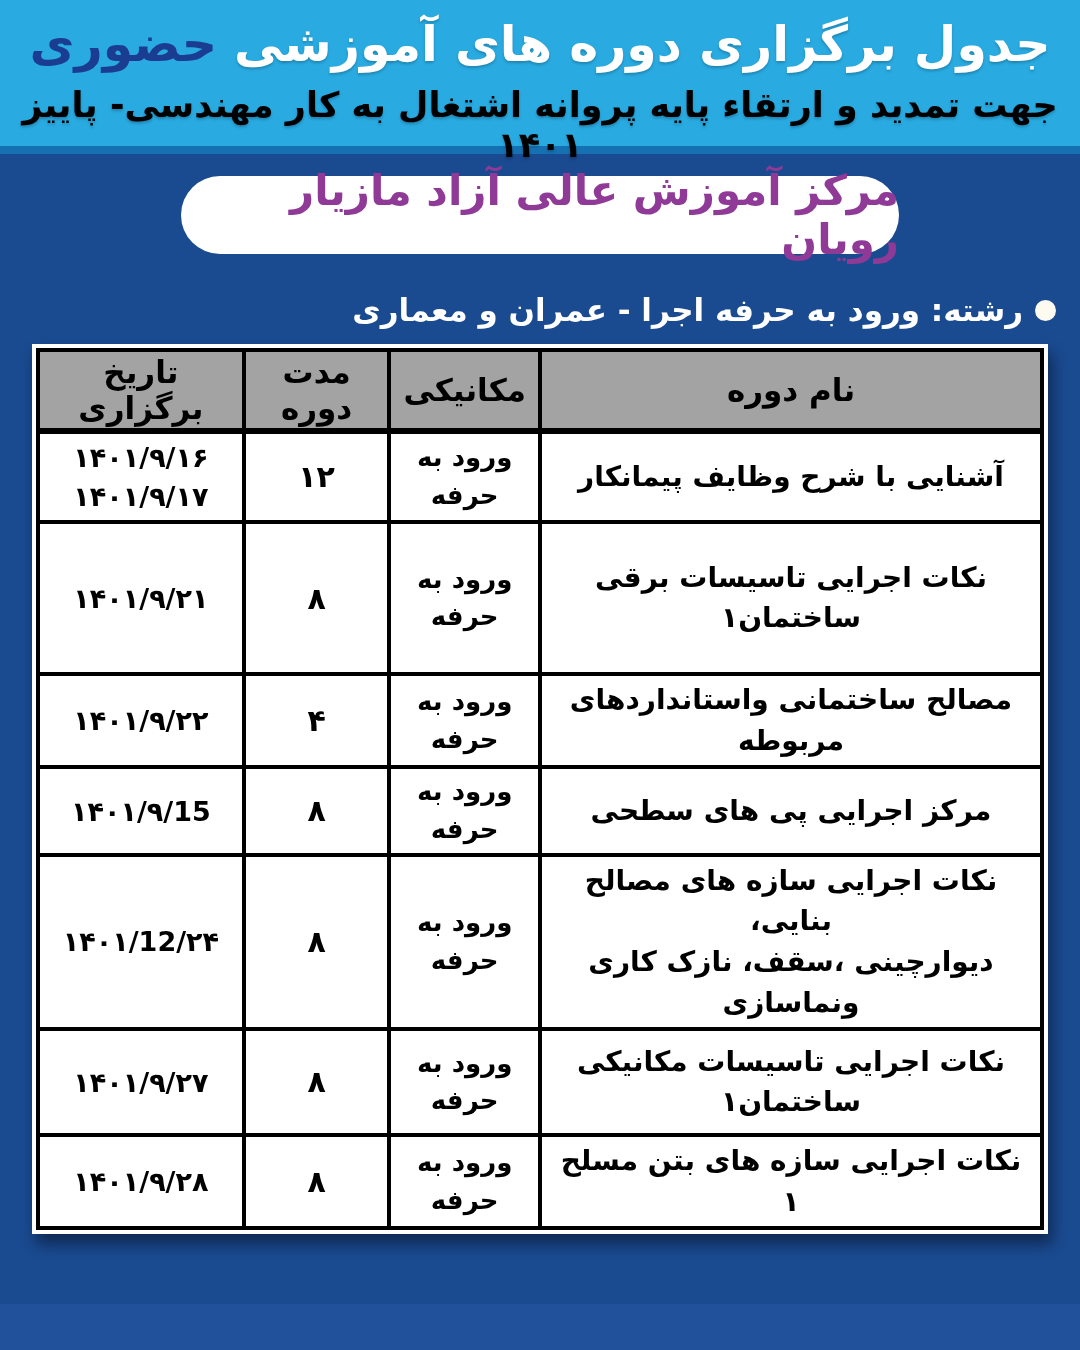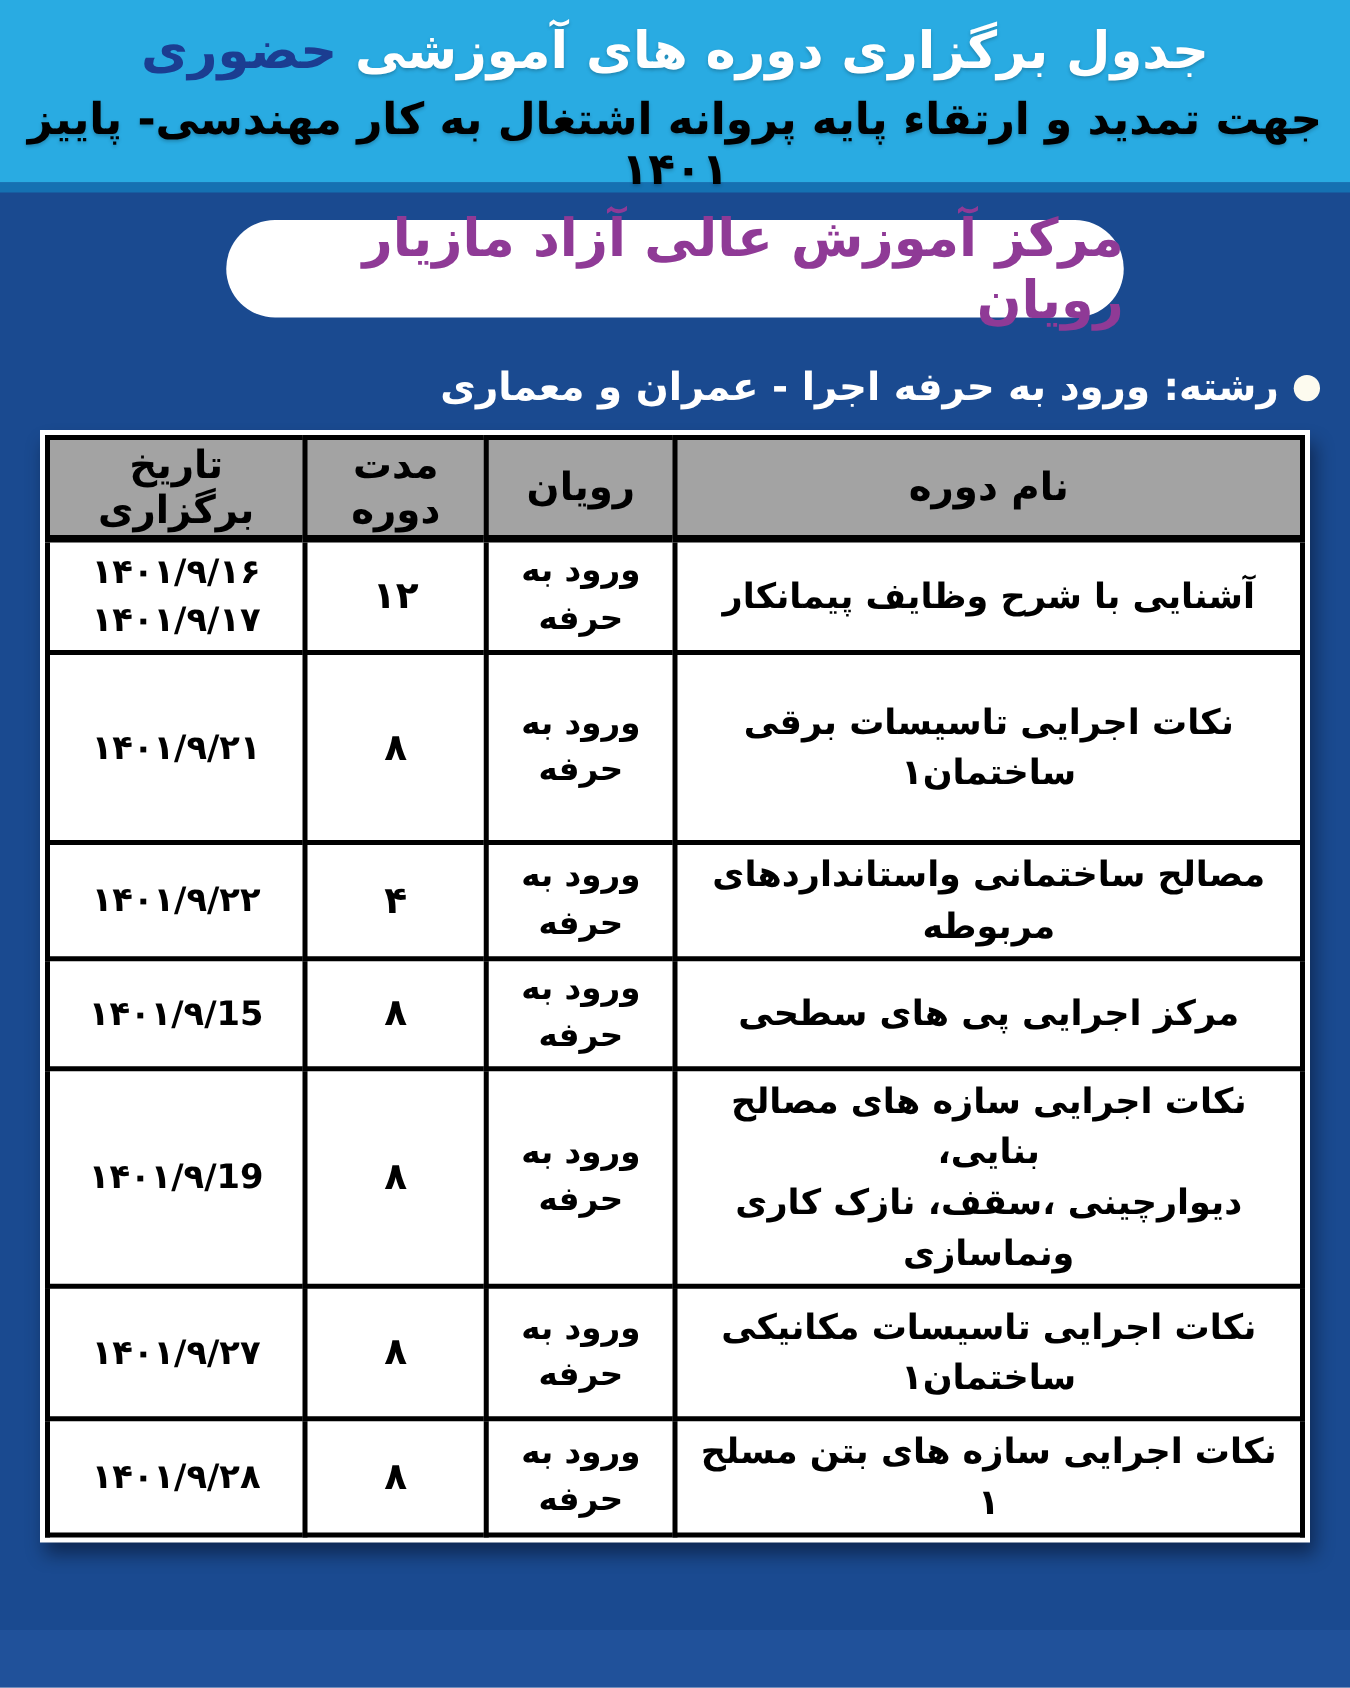--- a/index.html
+++ b/index.html
@@ -7,21 +7,21 @@
     width:1080px;height:1350px;position:relative;overflow:hidden;
     background:#1A4A90;
     font-family:"DejaVu Sans", sans-serif;font-weight:700;
   }
   
   .band{
     height:146px;background:#29ABE2;text-align:center;
     padding-top:16px;box-sizing:border-box;
   }
   .band .l1{
-    direction:rtl;font-size:41px;color:#FFFFFF;letter-spacing:0;
+    direction:rtl;font-size:49px;color:#FFFFFF;letter-spacing:0;
     text-shadow:0 2px 3px rgba(0,0,0,.22);
   }
   .band .l1 .hl{color:#1B3D91;text-shadow:none;}
   .band .l2{
     direction:rtl;font-size:35px;color:#000000;margin-top:12px;
     text-shadow:0 2px 3px rgba(0,0,0,.22);
   }
   .band-sep{height:8px;background:#1571B2;}
   
   .pill{
@@ -89,21 +89,21 @@
   <table>
     <colgroup>
       <col style="width:50%">
         <col style="width:15%">
         <col style="width:14.5%">
         <col style="width:20.5%">
     </colgroup>
     <thead>
       <tr>
         <th>نام دوره</th>
-        <th>رویان</th>
+        <th>مکانیکی</th>
         <th>مدت دوره</th>
         <th>تاریخ برگزاری</th>
       </tr>
     </thead>
     <tbody>
       <tr>
         <td class="c-name">آشنایی با شرح وظایف پیمانکار</td>
         <td class="c-qual">ورود به حرفه</td>
         <td class="c-dur">۱۲</td>
         <td class="c-date">۱۴۰۱/۹/۱۶
@@ -125,21 +125,21 @@
         <td class="c-name">مرکز اجرایی پی های سطحی</td>
         <td class="c-qual">ورود به حرفه</td>
         <td class="c-dur">۸</td>
         <td class="c-date">۱۴۰۱/۹/15</td>
       </tr>
       <tr>
         <td class="c-name">نکات اجرایی سازه های مصالح بنایی،
 دیوارچینی ،سقف، نازک کاری ونماسازی</td>
         <td class="c-qual">ورود به حرفه</td>
         <td class="c-dur">۸</td>
-        <td class="c-date">۱۴۰۱/۹/19</td>
+        <td class="c-date">۱۴۰۱/12/۲۴</td>
       </tr>
       <tr>
         <td class="c-name">نکات اجرایی تاسیسات مکانیکی ساختمان۱</td>
         <td class="c-qual">ورود به حرفه</td>
         <td class="c-dur">۸</td>
         <td class="c-date">۱۴۰۱/۹/۲۷</td>
       </tr>
       <tr>
         <td class="c-name">نکات اجرایی سازه های بتن مسلح ۱</td>
         <td class="c-qual">ورود به حرفه</td>

